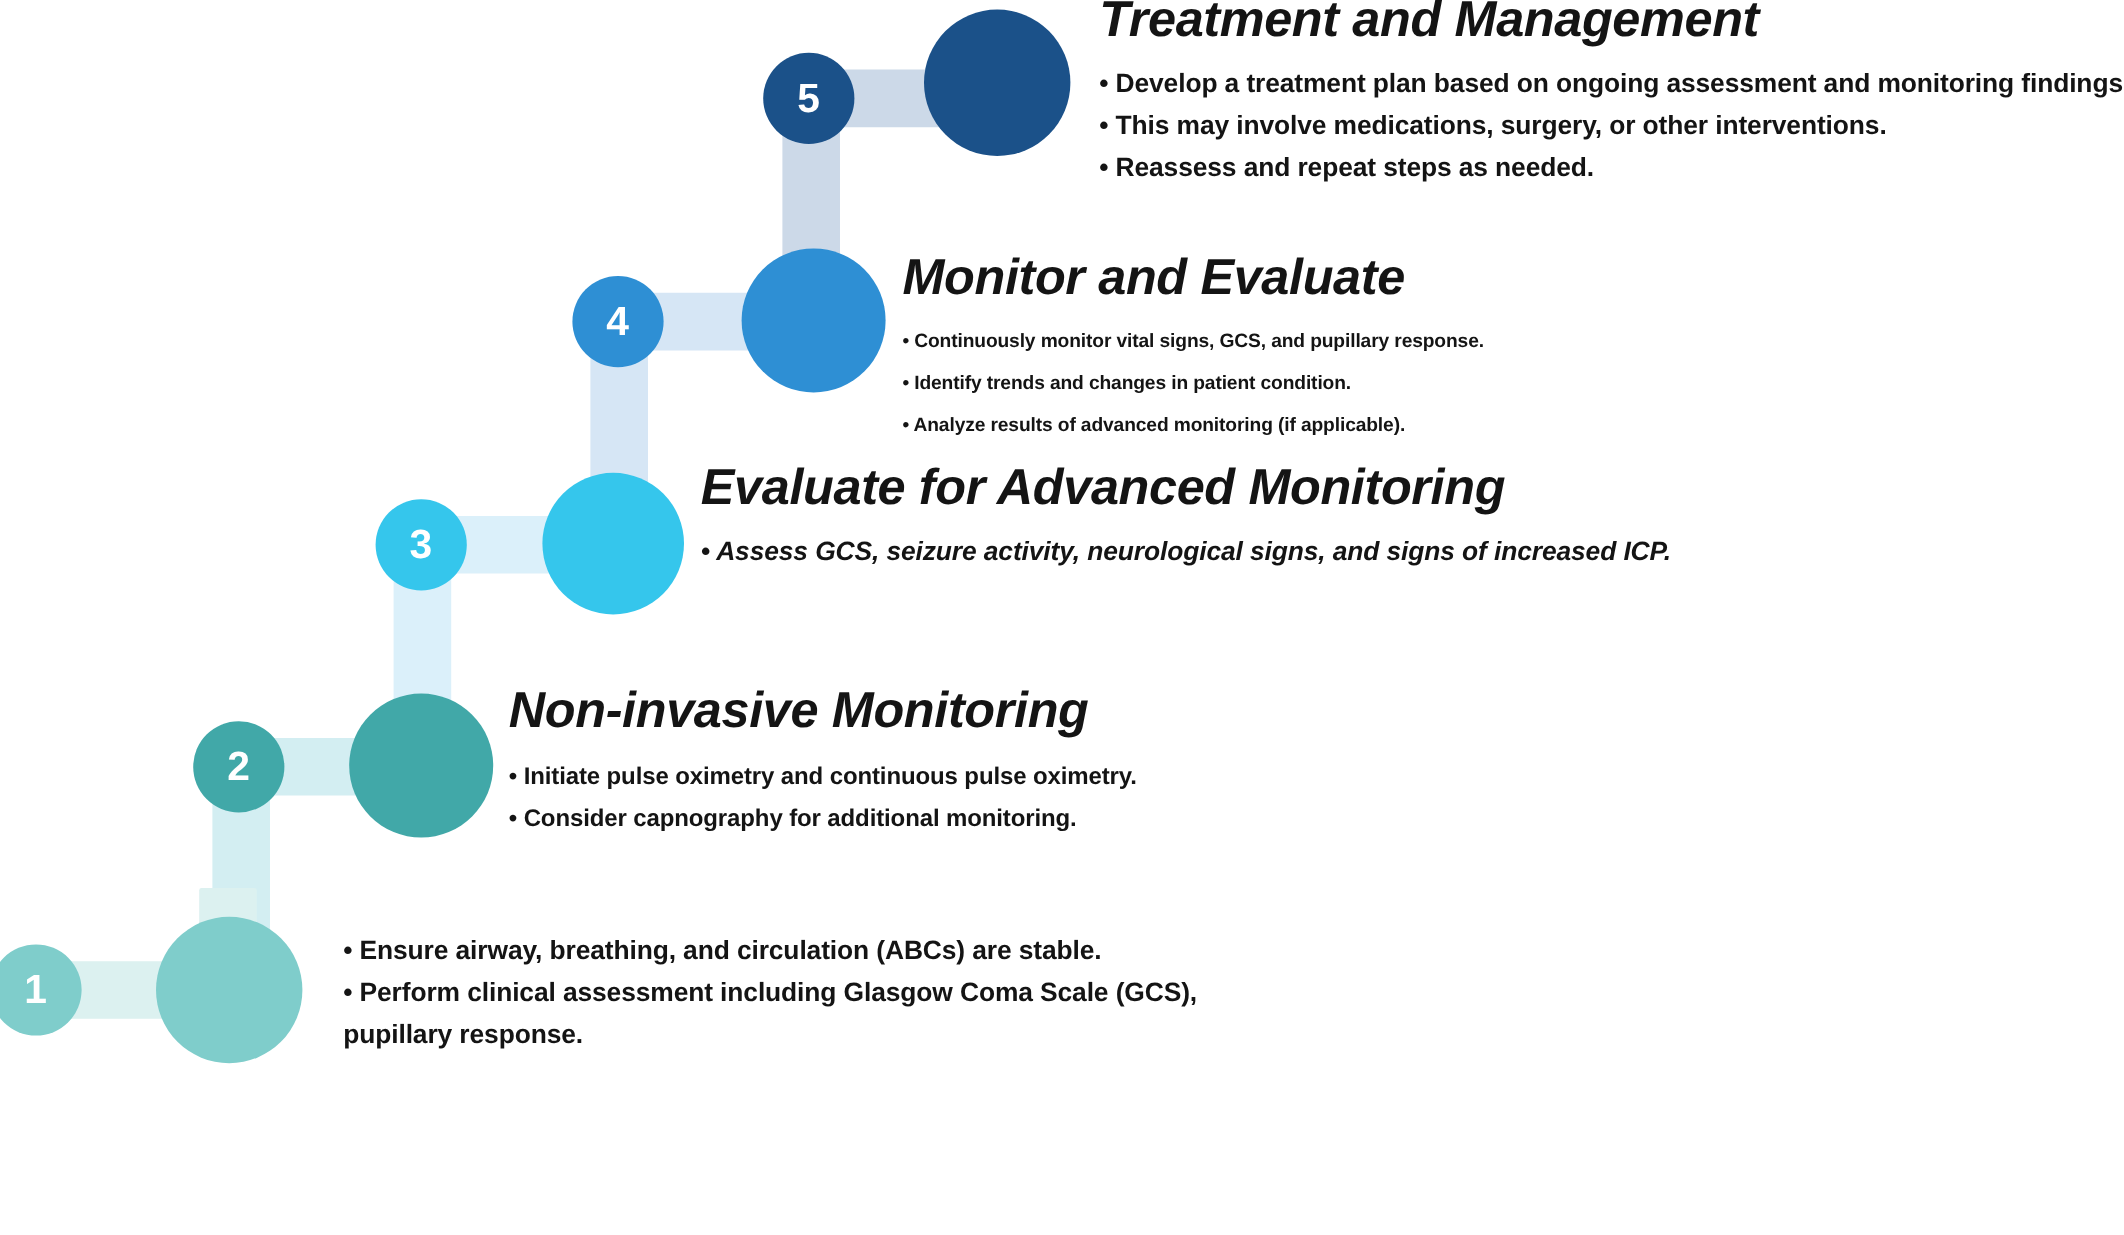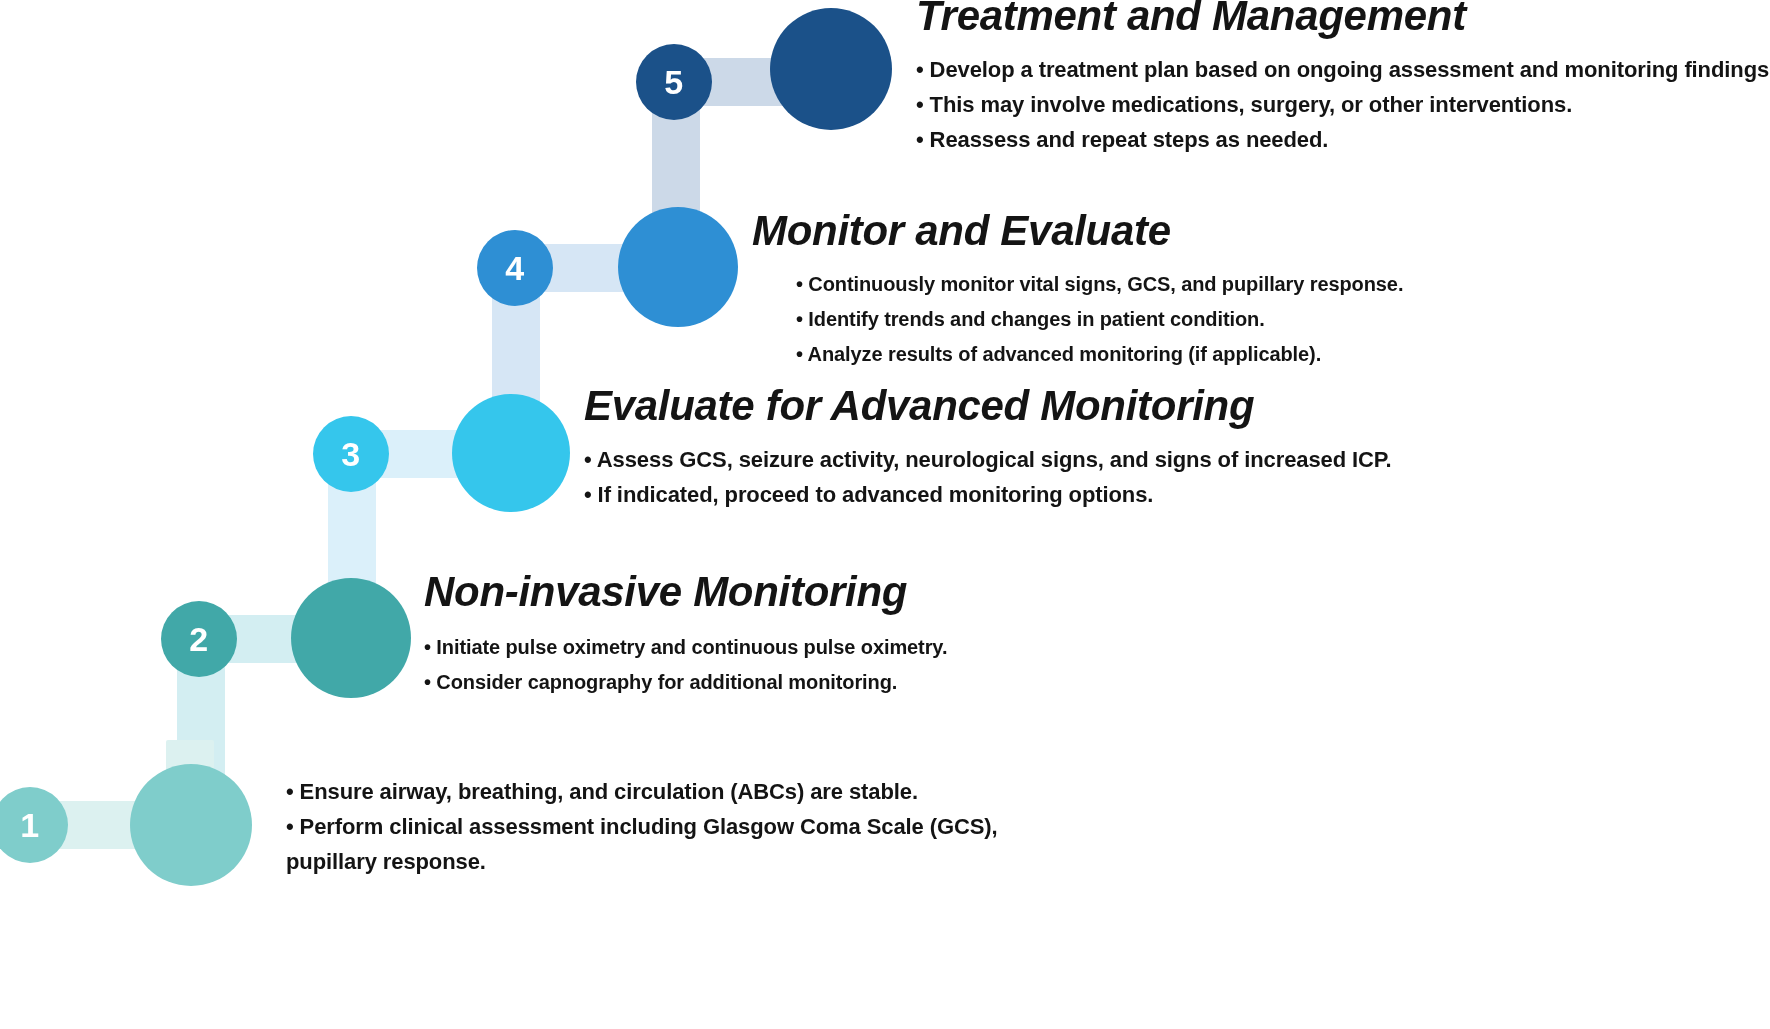--- a/index.html
+++ b/index.html
@@ -76,24 +76,24 @@
     font-weight: 700;
     color: #141414;
     letter-spacing: -0.1px;
   }
 
   
   #s5 .step-title { font-size: 42px; }
   #s5 .bullets li { font-size: 22px; line-height: 35px; }
 
   #s4 .step-title { font-size: 42px; margin-top: 11px; }
-  #s4 .bullets li { font-size: 20px; line-height: 35px; margin-left: 44px; }
+  #s4 .bullets li { font-size: 16px; line-height: 35px; }
 
   #s3 .step-title { font-size: 42px; }
-  #s3 .bullets li { font-size: 22px; line-height: 35px; }
+  #s3 .bullets li { font-size: 22px; line-height: 35px; font-style: italic; }
 
   #s2 .step-title { font-size: 42px; }
   #s2 .bullets li { font-size: 20px; line-height: 35px; }
 
   #s1 .step-title { font-size: 42px; }
   #s1 .bullets li { font-size: 22px; line-height: 35px; }
 </style>
 </head>
 <body>
 
@@ -132,21 +132,20 @@
   <div class="conn-v" style="left:328px; top:466px; width:48px; height:132px; background:#DBF0FA;"></div>
   <div class="conn-h" style="left:346px; top:430px; width:150px; height:48px; background:#DBF0FA;"></div>
   <div class="big-circle" style="left:452px; top:394px; width:118px; height:118px; background:#35C6EC;"></div>
   <div class="badge" style="left:313px; top:416px; width:76px; height:76px; background:#35C6EC; font-size:34px;">
     <span class="badge-num">3</span>
   </div>
   <div class="step-text" id="s3" style="left:584px; top:382px; width:920px;">
     <div class="step-title">Evaluate for Advanced Monitoring</div>
     <ul class="bullets" style="margin-top:12px;">
       <li>• Assess GCS, seizure activity, neurological signs, and signs of increased ICP.</li>
-      <li>• If indicated, proceed to advanced monitoring options.</li>
     </ul>
   </div>
 
   <div class="conn-v" style="left:177px; top:652px; width:48px; height:130px; background:#D3EEF2;"></div>
   <div class="conn-h" style="left:195px; top:615px; width:145px; height:48px; background:#D3EEF2;"></div>
   <div class="big-circle" style="left:291px; top:578px; width:120px; height:120px; background:#41A8A8;"></div>
   <div class="badge" style="left:161px; top:601px; width:76px; height:76px; background:#41A8A8; font-size:34px;">
     <span class="badge-num">2</span>
   </div>
   <div class="step-text" id="s2" style="left:424px; top:568px; width:900px;">

